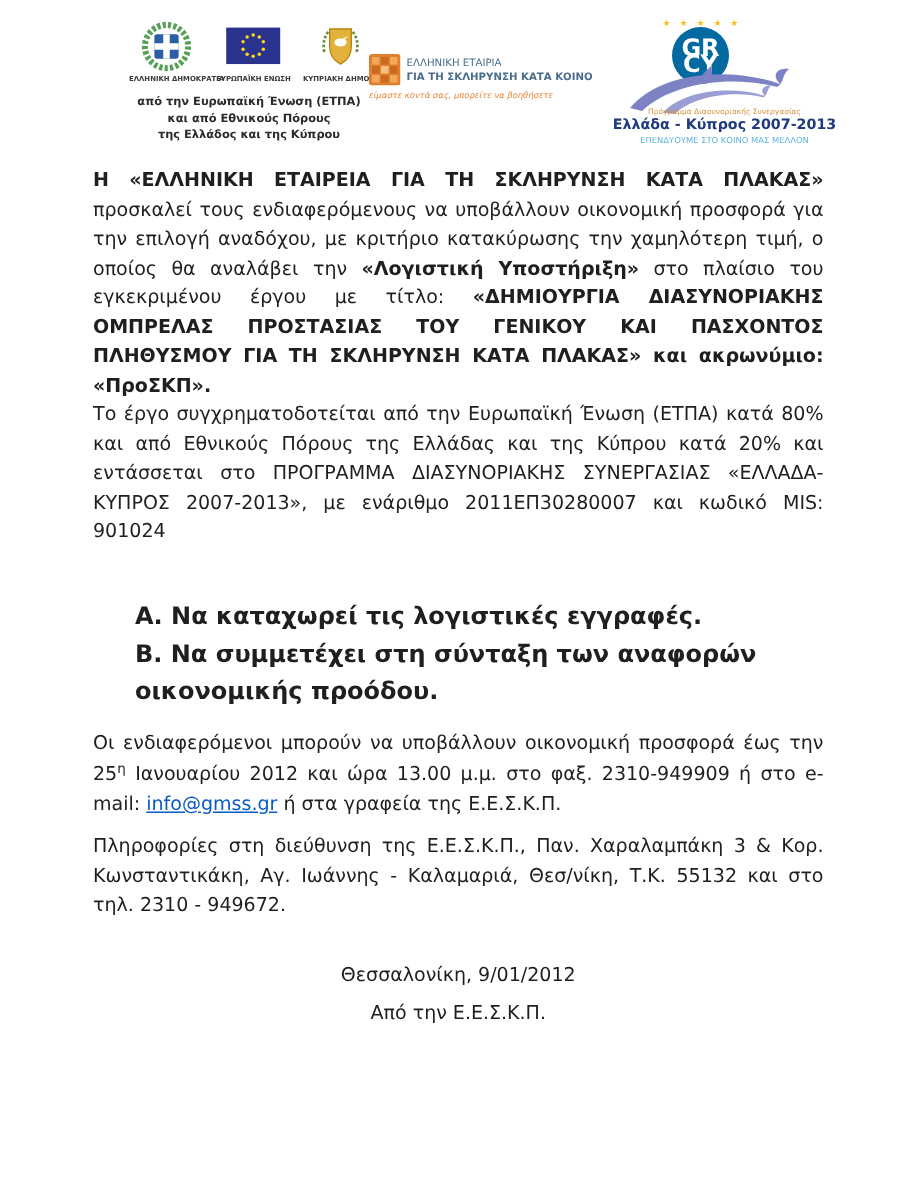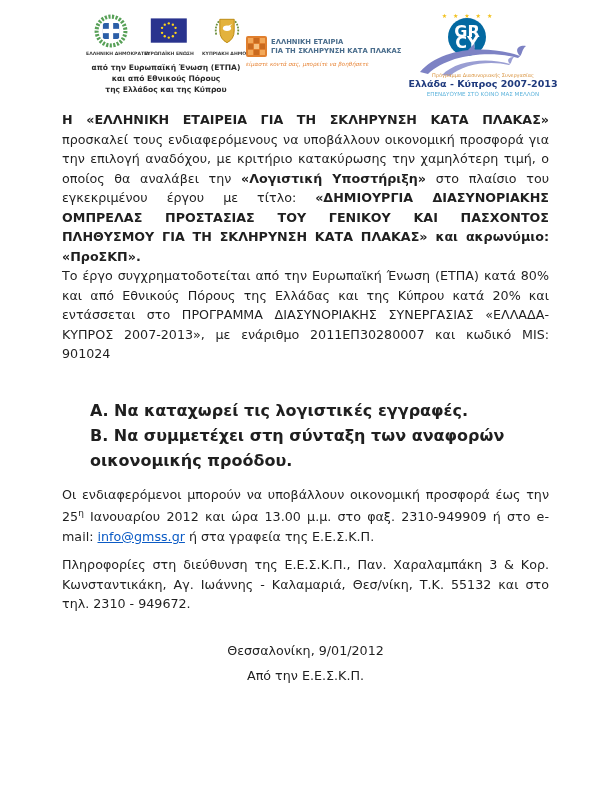--- a/index.html
+++ b/index.html
@@ -12,21 +12,21 @@
   .logo-item svg{height:36px;display:block;margin:0 auto;}
   .logo-caption{font-size:4.6px;color:#3a3a3a;margin-top:2px;white-space:nowrap;font-weight:bold;}
 
   .funding-note{position:absolute;left:78px;top:62px;width:176px;text-align:center;
                 font-weight:bold;font-size:7.6px;line-height:11px;color:#2b2b2b;}
 
   .ms-logo{position:absolute;left:246px;top:36px;width:170px;}
   .ms-row{display:flex;align-items:flex-start;}
   .ms-icon{width:21px;height:21px;flex:0 0 21px;}
   .ms-text{margin-left:4px;padding-top:2px;}
-  .ms-line1{font-size:6.8px;font-weight:bold;color:#4a6d8c;line-height:9px;white-space:nowrap;}
+  .ms-line1{font-size:6.8px;font-weight:normal;color:#4a6d8c;line-height:9px;white-space:nowrap;}
   .ms-line2{font-size:6.8px;font-weight:bold;color:#4a6d8c;line-height:9px;white-space:nowrap;}
   .ms-tagline{margin-top:4px;font-size:5.6px;font-style:italic;color:#e8883c;white-space:nowrap;}
 
   .program-logo{position:absolute;left:408px;top:12px;width:150px;height:92px;text-align:center;}
   .badge-stars{position:absolute;left:30px;top:0px;width:60px;text-align:center;
                font-size:6px;color:#f2c11e;letter-spacing:2px;}
   .badge{position:absolute;left:40px;top:6px;width:38px;height:38px;border-radius:50%;
          background:#0369a1;color:#fff;font-weight:bold;display:flex;flex-direction:column;
          align-items:center;justify-content:center;font-size:16px;line-height:11px;}
   .dolphins{position:absolute;left:0px;top:30px;width:150px;height:34px;}
@@ -111,21 +111,21 @@
             <rect x="2" y="8" width="5" height="5" fill="#c96a1f"></rect>
           <rect x="8" y="8" width="5" height="5" fill="#f7c07f"></rect>
             <rect x="14" y="8" width="5" height="5" fill="#c96a1f"></rect>
           <rect x="2" y="14" width="5" height="5" fill="#f2a859"></rect>
             <rect x="8" y="14" width="5" height="5" fill="#c96a1f"></rect>
           <rect x="14" y="14" width="5" height="5" fill="#f2a859"></rect>
         </g>
       </svg>
       <div class="ms-text">
         <div class="ms-line1">ΕΛΛΗΝΙΚΗ ΕΤΑΙΡΙΑ</div>
-        <div class="ms-line2">ΓΙΑ ΤΗ ΣΚΛΗΡΥΝΣΗ ΚΑΤΑ ΠΛΑΚΑΣ</div>
+        <div class="ms-line2">ΓΙΑ ΤΗ ΣΚΛΗΡΥΝΣΗ ΚΑΤΑ ΚΟΙΝΟ</div>
       </div>
     </div>
     <div class="ms-tagline">είμαστε κοντά σας, μπορείτε να βοηθήσετε</div>
   </div>
 
   <div class="program-logo">
     <div class="badge-stars">★ ★ ★ ★ ★</div>
     <div class="badge">
       <span>GR</span>
       <span>CY</span>

